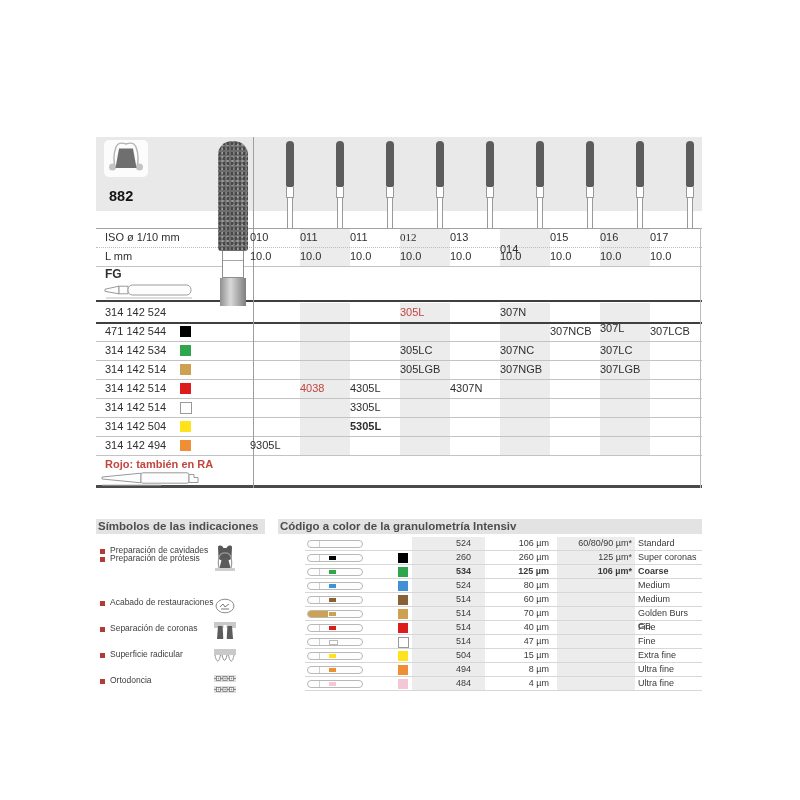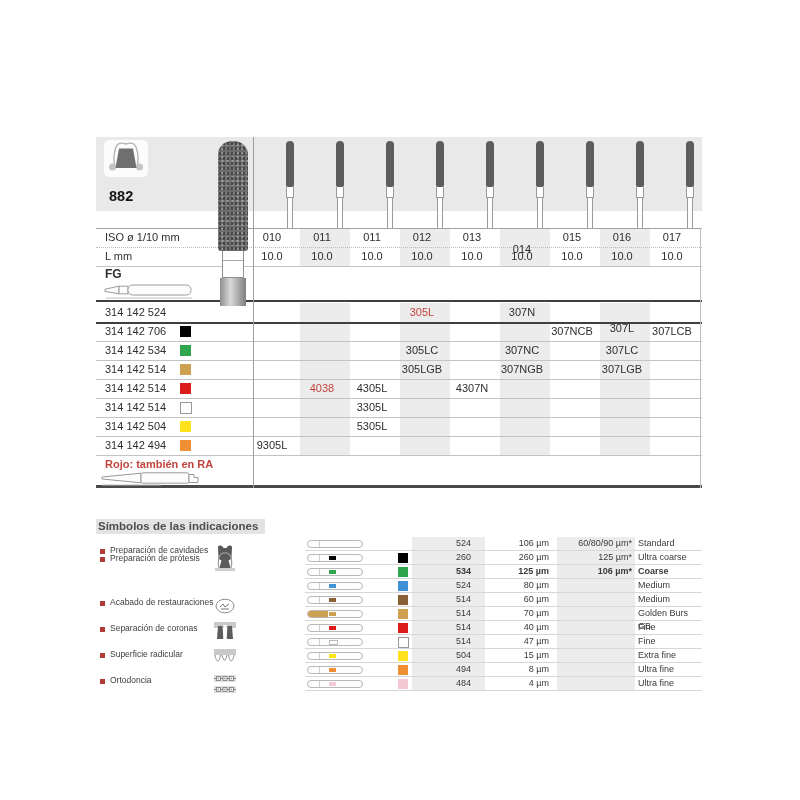--- a/index.html
+++ b/index.html
@@ -15,21 +15,21 @@
 
   .stripe{background:#ececec;z-index:0;}
   .vline{width:1px;background:#9e9e9e;z-index:1;}
   .hline{height:1px;background:#c3c3c3;z-index:1;left:0;width:606px;}
   .hline.dark{height:2px;background:#3f3f3f;}
   .hline.dotted{background:none;border-top:1px dotted #bdbdbd;height:0;}
   .hline.heavy{height:3px;background:#4a4a4a;}
 
   .row-label{left:9px;font-size:11px;color:#2e2e2e;z-index:2;line-height:19px;}
   .bold{font-weight:bold;}
-  .cell{width:50px;text-align:center;padding-right:6px;box-sizing:border-box;font-size:11px;line-height:19px;z-index:2;}
+  .cell{width:50px;text-align:left;padding-right:6px;box-sizing:border-box;font-size:11px;line-height:19px;z-index:2;}
   .cell.red, .red-text{color:#c2453e;}
 
   .prow{left:0;width:606px;height:19px;z-index:2;}
   .part-num{left:9px;top:0;font-size:11px;line-height:19px;color:#2e2e2e;}
   .psq{left:84px;top:4px;width:11px;height:11px;}
   .psq.sq-white{background:#ffffff;border:1px solid #999;width:10px;height:10px;}
 
   
   .sbur{top:4px;width:8px;z-index:2;}
   .sbur-head{width:8px;height:46px;background:#5c5c5c;border-radius:4px 4px 2px 2px;}
@@ -173,21 +173,21 @@
     <div class="abs hline" style="top:318px;"></div>
     <div class="abs hline heavy" style="top:348px;"></div>
     <div class="abs vline" style="left:157px;top:0;height:351px;"></div>
     <div class="abs vline" style="left:604px;top:91px;height:260px;background:#bdbdbd;"></div>
 
     <div class="abs row-label" style="top:91px;">ISO ø 1/10 mm</div>
     <div id="iso-values">
         <div class="abs cell" style="left:154px;top:91px;">010</div>
         <div class="abs cell" style="left:204px;top:91px;">011</div>
         <div class="abs cell" style="left:254px;top:91px;">011</div>
-        <div class="abs cell" style="left:304px;top:91px;">012</div>
+        <div class="abs cell" style="left:304px;top:91px;font-family:Liberation Serif, serif;">012</div>
         <div class="abs cell" style="left:354px;top:91px;">013</div>
         <div class="abs cell" style="left:404px;top:91px;margin-top:12px;">014</div>
         <div class="abs cell" style="left:454px;top:91px;">015</div>
         <div class="abs cell" style="left:504px;top:91px;">016</div>
         <div class="abs cell" style="left:554px;top:91px;">017</div>
       </div>
     <div class="abs row-label" style="top:110px;">L mm</div>
     <div id="l-values">
         <div class="abs cell" style="left:154px;top:110px;">10.0</div>
         <div class="abs cell" style="left:204px;top:110px;">10.0</div>
@@ -211,21 +211,21 @@
     </div>
 
     <div id="order-rows">
         <div class="abs prow" style="top:166px;">
           <div class="abs part-num">314 142 524</div>
           <div class="abs cell red" style="left:304px;top:0;">305L</div>
           <div class="abs cell" style="left:404px;top:0;">307N</div>
           <div class="abs cell" style="left:504px;top:16px;">307L</div>
         </div>
         <div class="abs prow" style="top:185px;">
-          <div class="abs part-num">314 142 706</div>
+          <div class="abs part-num">471 142 544</div>
           <div class="abs psq" style="background: rgb(0, 0, 0);"></div>
           <div class="abs cell" style="left:454px;top:0;">307NCB</div>
           <div class="abs cell" style="left:554px;top:0;">307LCB</div>
         </div>
         <div class="abs prow" style="top:204px;">
           <div class="abs part-num">314 142 534</div>
           <div class="abs psq" style="background: rgb(47, 166, 77);"></div>
           <div class="abs cell" style="left:304px;top:0;">305LC</div>
           <div class="abs cell" style="left:404px;top:0;">307NC</div>
           <div class="abs cell" style="left:504px;top:0;">307LC</div>
@@ -245,21 +245,21 @@
           <div class="abs cell" style="left:354px;top:0;">4307N</div>
         </div>
         <div class="abs prow" style="top:261px;">
           <div class="abs part-num">314 142 514</div>
           <div class="abs psq sq-white"></div>
           <div class="abs cell" style="left:254px;top:0;">3305L</div>
         </div>
         <div class="abs prow" style="top:280px;">
           <div class="abs part-num">314 142 504</div>
           <div class="abs psq" style="background: rgb(253, 226, 28);"></div>
-          <div class="abs cell" style="left:254px;top:0;">5305L</div>
+          <div class="abs cell" style="left:254px;top:0;font-weight:bold;">5305L</div>
         </div>
         <div class="abs prow" style="top:299px;">
           <div class="abs part-num">314 142 494</div>
           <div class="abs psq" style="background: rgb(239, 143, 53);"></div>
           <div class="abs cell" style="left:154px;top:0;">9305L</div>
         </div>
       </div>
 
     <div class="abs bold red-text" style="left:9px;top:321px;font-size:11px;z-index:2;">Rojo: también en RA</div>
     <div class="abs" style="left:5px;top:333px;z-index:2;">
@@ -349,40 +349,41 @@
               <circle cx="17.5" cy="5.5" r="0.9"></circle>
               <circle cx="4.5" cy="16.5" r="0.9"></circle>
               <circle cx="11" cy="16.5" r="0.9"></circle>
               <circle cx="17.5" cy="16.5" r="0.9"></circle>
             </g>
           </svg>
         </div>
       </div>
     </div>
 
+  <div class="abs sec-header" style="left:278px;width:424px;">Código a color de la granulometría Intensiv</div>
   <div class="abs" id="grit-table">
     <div class="abs gstripe" style="left:107px;width:73px;"></div>
     <div class="abs gstripe" style="left:252px;width:78px;"></div>
     <div id="grit-rows">
         <div class="abs grow" style="top:0px;">
           <div class="abs gbur"></div>
           <div class="abs gtext gcode">524</div>
           <div class="abs gtext gsize">106 µm</div>
           <div class="abs gtext gnote">60/80/90 µm*</div>
           <div class="abs gtext glabel">Standard</div>
         </div>
         <div class="abs grow" style="top:14px;">
           <div class="abs gbur">
             <div class="gband" style="background: rgb(0, 0, 0);"></div>
           </div>
           <div class="abs gsq" style="background: rgb(0, 0, 0);"></div>
           <div class="abs gtext gcode">260</div>
           <div class="abs gtext gsize">260 µm</div>
           <div class="abs gtext gnote">125 µm*</div>
-          <div class="abs gtext glabel">Ultra coarse</div>
+          <div class="abs gtext glabel">Super coronas</div>
         </div>
         <div class="abs grow" style="top:28px;font-weight:bold;">
           <div class="abs gbur">
             <div class="gband" style="background: rgb(47, 166, 77);"></div>
           </div>
           <div class="abs gsq" style="background: rgb(47, 166, 77);"></div>
           <div class="abs gtext gcode">534</div>
           <div class="abs gtext gsize">125 µm</div>
           <div class="abs gtext gnote">106 µm*</div>
           <div class="abs gtext glabel">Coarse</div>

